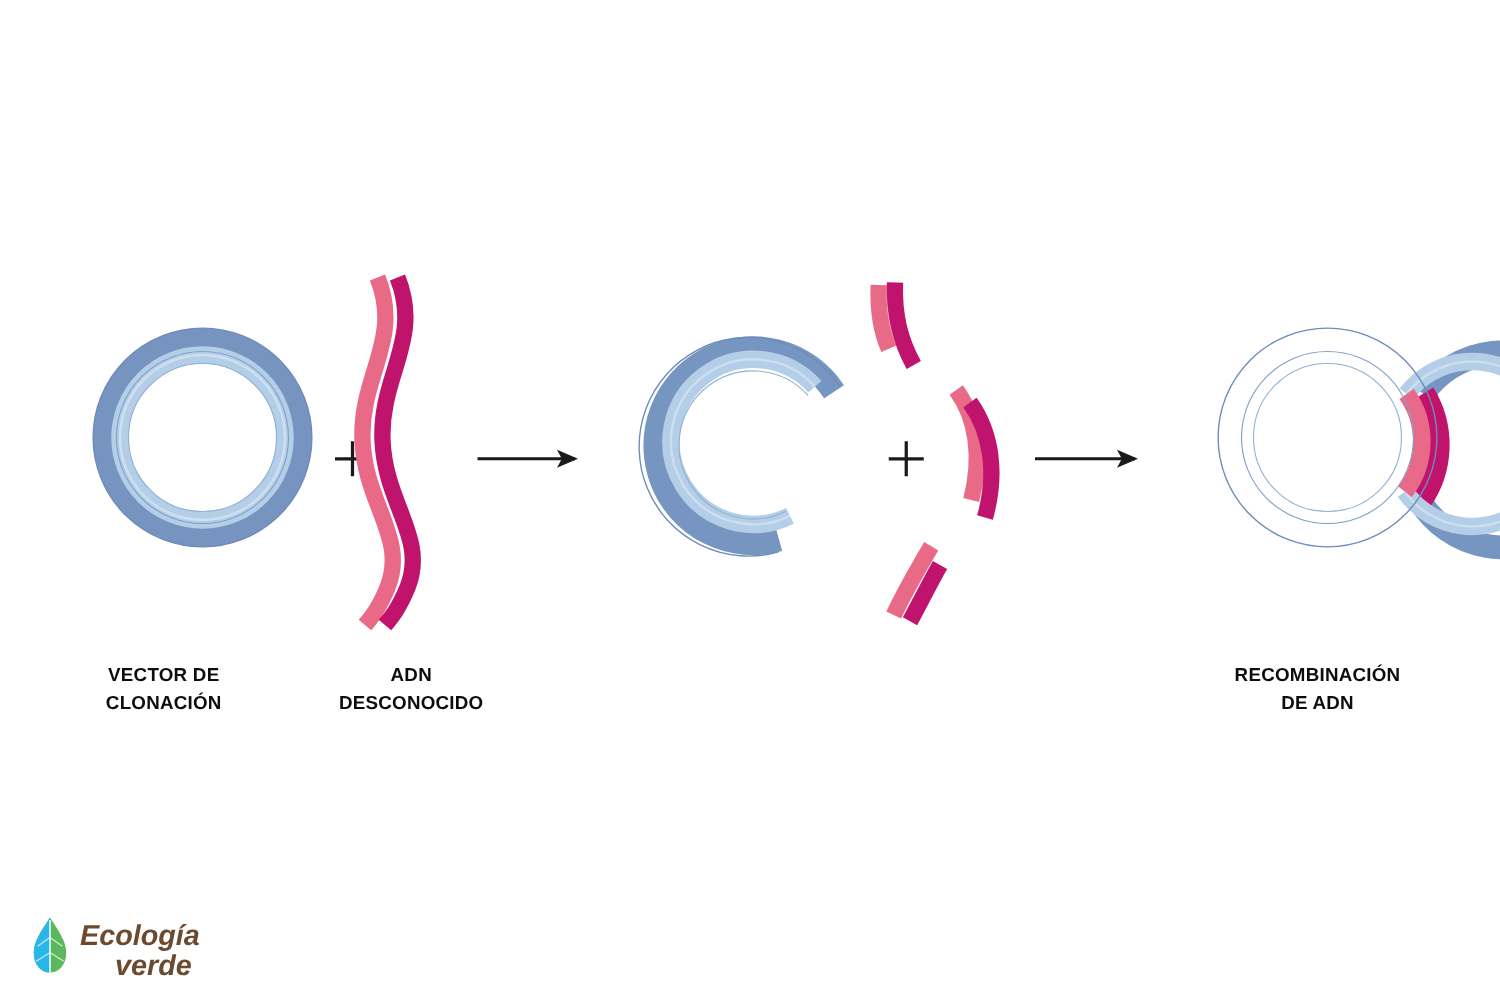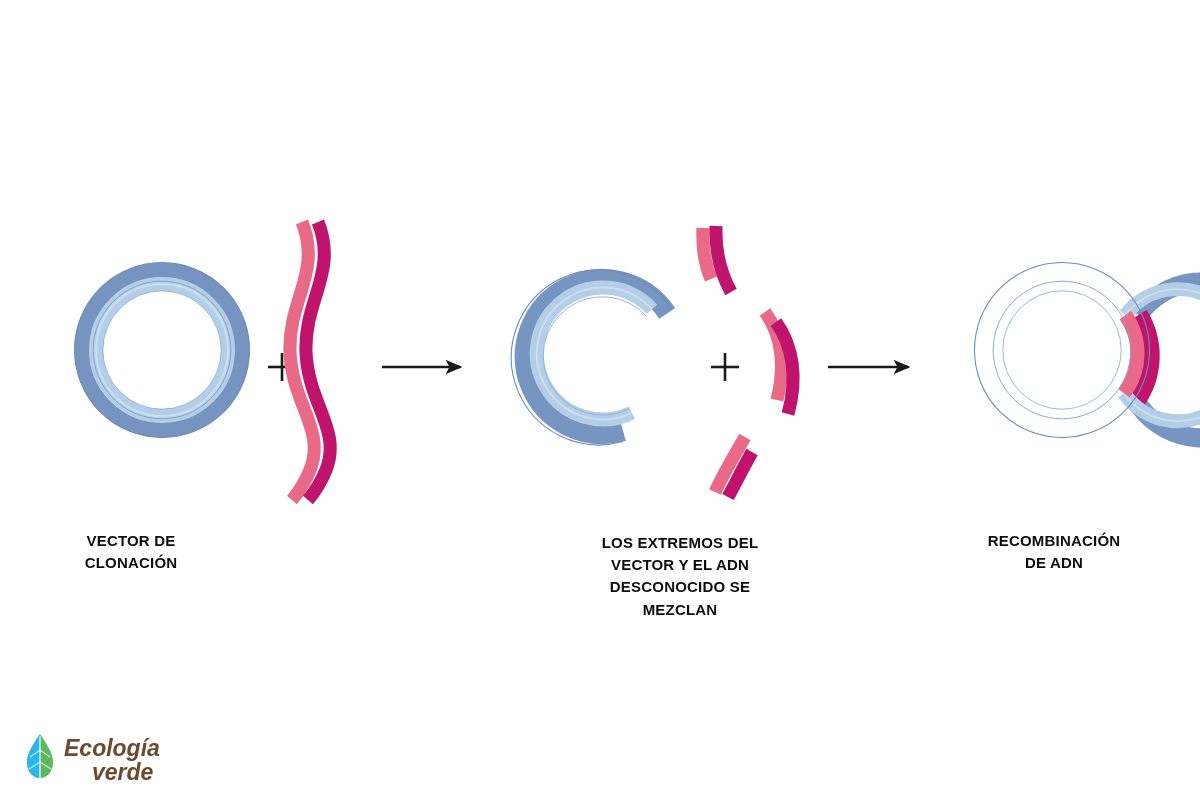--- a/index.html
+++ b/index.html
@@ -159,25 +159,23 @@
       <circle cx="1062" cy="350" r="87.5" fill="none" stroke="#6d8cb8" stroke-width="1.1"></circle>
       <circle cx="1062" cy="350" r="68.8" fill="none" stroke="#7fa0c8" stroke-width="0.9"></circle>
       <circle cx="1062" cy="350" r="59.2" fill="none" stroke="#8fb2d6" stroke-width="0.9"></circle>
     </g>
 
   </svg>
 
   <div class="stage-label" id="label-vector">VECTOR DE
 CLONACIÓN</div>
 
+  <div class="stage-label" id="label-adn">ADN
+DESCONOCIDO</div>
 
-  <div class="stage-label" id="label-mezclan">LOS EXTREMOS DEL
-VECTOR Y EL ADN
-DESCONOCIDO SE
-MEZCLAN</div>
 
   <div class="stage-label" id="label-recombinacion">RECOMBINACIÓN
 DE ADN</div>
 
   <div class="logo-wrap">
     <svg width="180" height="62" viewBox="0 0 180 62">
 
       <g>
         <path d="M20,6 C28,18 33,26 33,34 C33,44 27,50 20,50 C13,50 7,44 7,34 C7,26 12,18 20,6 Z" fill="#5cb85c"></path>
         <path d="M20,6 C12,18 7,26 7,34 C7,44 13,50 20,50 Z" fill="#29b6e8"></path>

